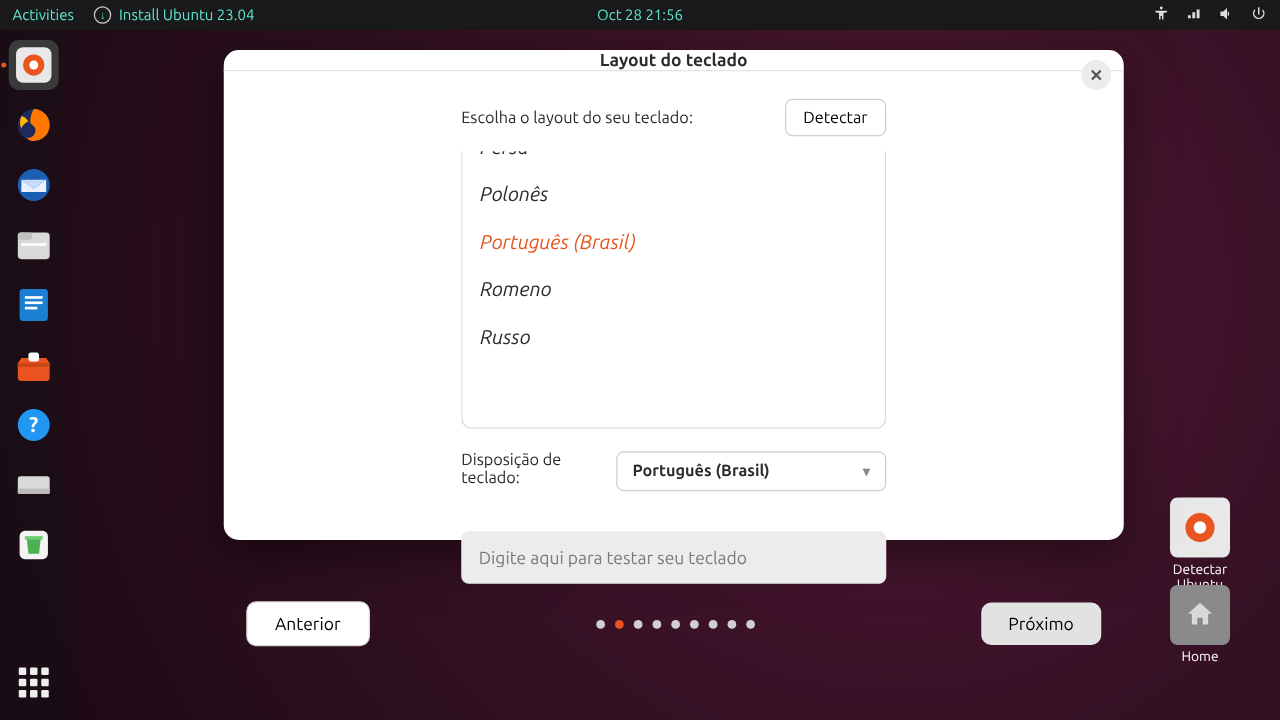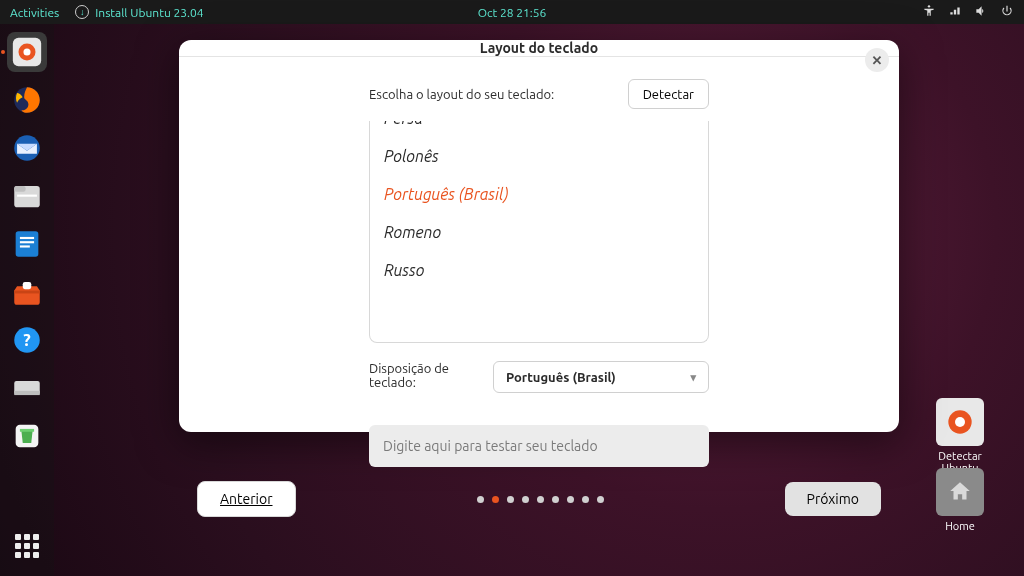--- a/index.html
+++ b/index.html
@@ -43,21 +43,21 @@
 .list-item.selected { color: #e95420; }
 
 .row2 { display: flex; align-items: flex-start; justify-content: space-between; margin-top: 18px; }
 .select { flex: 0 0 216px; border: 1px solid #d0d0d0; border-radius: 6px; padding: 8px 12px; display: flex; align-items: center; justify-content: space-between; font-weight: 600; font-size: 13px; cursor: pointer; }
 .select .chev { color: #888; font-size: 11px; }
 
 .test-input { margin-top: 32px; width: 100%; border: none; background: #ececec; border-radius: 6px; padding: 13px 14px; font-size: 14px; color: #333; outline: none; }
 .test-input::placeholder { color: #7a7a7a; }
 
 .footer { display: flex; align-items: center; justify-content: space-between; padding: 14px 18px 18px; }
-.btn-flat { border: 1px solid #d8d8d8; background: #fff; border-radius: 8px; padding: 9px 22px; font-size: 14px; cursor: pointer; text-decoration: underline; }
+.btn-flat { border: 1px solid #d8d8d8; background: #fff; border-radius: 8px; padding: 9px 22px; font-size: 14px; cursor: pointer; }
 .btn-gray { border: none; background: #e2e2e2; border-radius: 8px; padding: 9px 22px; font-size: 14px; cursor: pointer; }
 .dots { display: flex; gap: 8px; }
 .dot { width: 7px; height: 7px; border-radius: 50%; background: #d0d0d0; }
 .dot.active { background: #e95420; }
 </style>
 </head>
 <body>
 
 <div class="top-panel">
   <div class="left">

